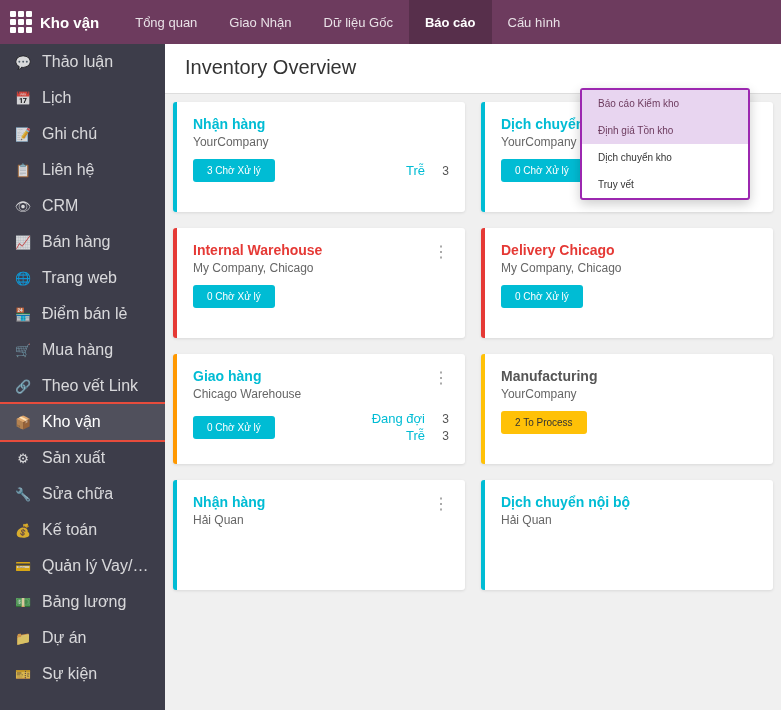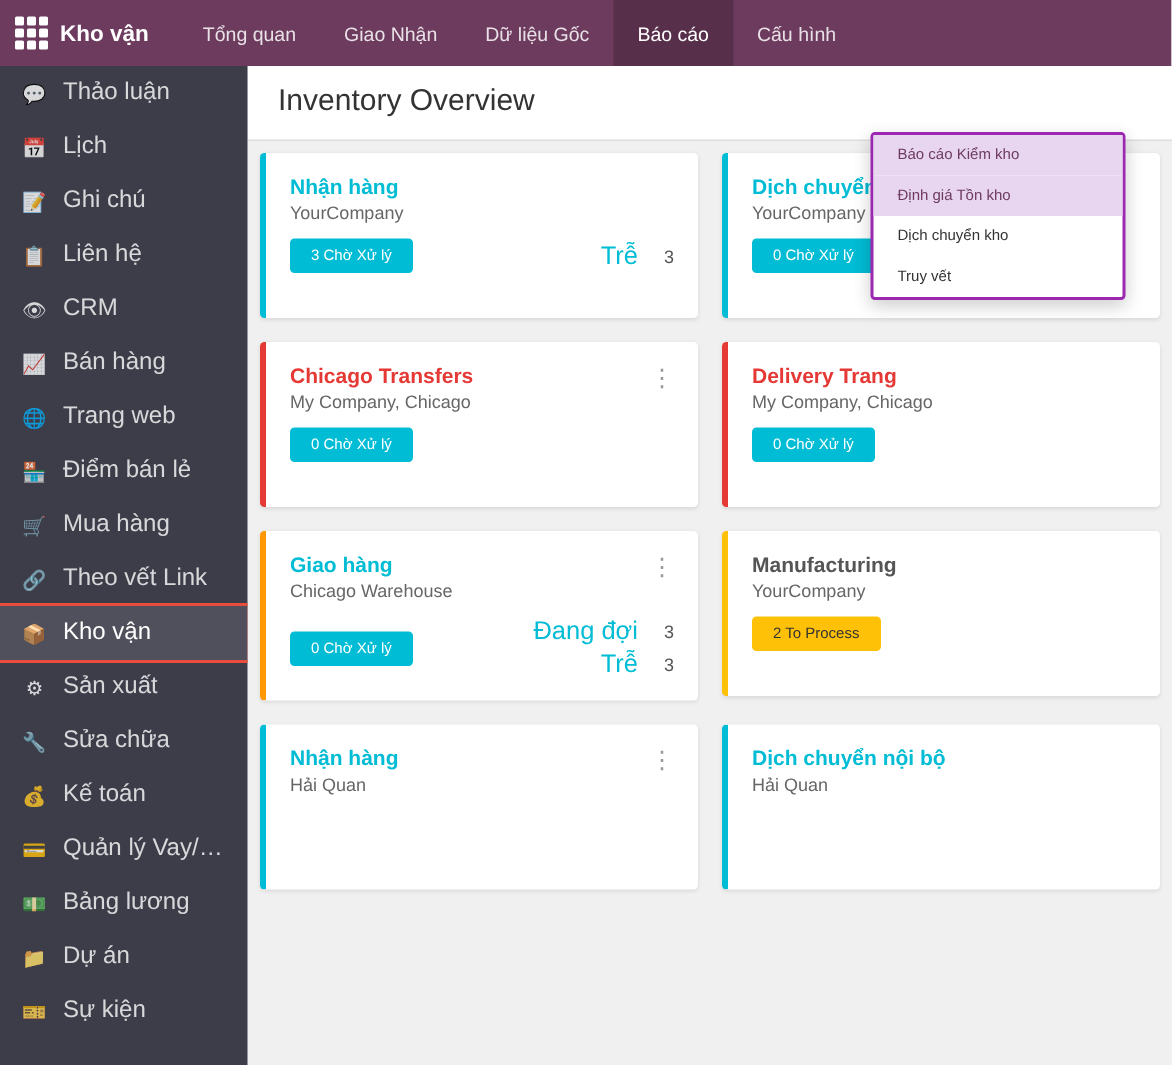--- a/index.html
+++ b/index.html
@@ -43,21 +43,21 @@
       padding: 0 16px;
       height: 44px;
       display: flex;
       align-items: center;
       cursor: pointer;
       font-size: 13px;
     }
     .top-nav-item.active {
       background: rgba(0,0,0,0.2);
       color: white;
-      font-weight: normal;
+      font-weight: bold;
     }
 
     
     .layout {
       display: flex;
       height: calc(710px - 44px);
     }
 
     
     .sidebar {
@@ -172,21 +172,21 @@
       margin-left: auto;
       gap: 2px;
     }
     .stat-row {
       display: flex;
       gap: 8px;
       justify-content: flex-end;
       align-items: center;
     }
     .stat-label {
-      font-size: 17px;
+      font-size: 13px;
       color: #00bcd4;
     }
     .stat-value {
       font-size: 12px;
       color: #555;
       min-width: 16px;
       text-align: right;
     }
     .card-menu-dots {
       position: absolute;
@@ -366,34 +366,34 @@
           <div class="card-body">
             <button class="card-btn">0 Chờ Xử lý</button>
           </div>
         </div>
       </div>
 
       <div class="card-wrapper">
         <div class="card red">
           <div style="display:flex;justify-content:space-between;align-items:flex-start;">
             <div>
-              <div class="card-title red-title">Chicago Transfers</div>
+              <div class="card-title red-title">Internal Warehouse</div>
               <div class="card-subtitle">My Company, Chicago</div>
             </div>
             <div class="card-menu-dots" style="position:relative;top:0;right:0;">⋮</div>
           </div>
           <div class="card-body">
             <button class="card-btn">0 Chờ Xử lý</button>
           </div>
         </div>
       </div>
 
       <div class="card-wrapper">
         <div class="card red">
-          <div class="card-title red-title">Delivery Trang</div>
+          <div class="card-title red-title">Delivery Chicago</div>
           <div class="card-subtitle">My Company, Chicago</div>
           <div class="card-body">
             <button class="card-btn">0 Chờ Xử lý</button>
           </div>
         </div>
       </div>
 
       <div class="card-wrapper">
         <div class="card orange">
           <div style="display:flex;justify-content:space-between;align-items:flex-start;">

